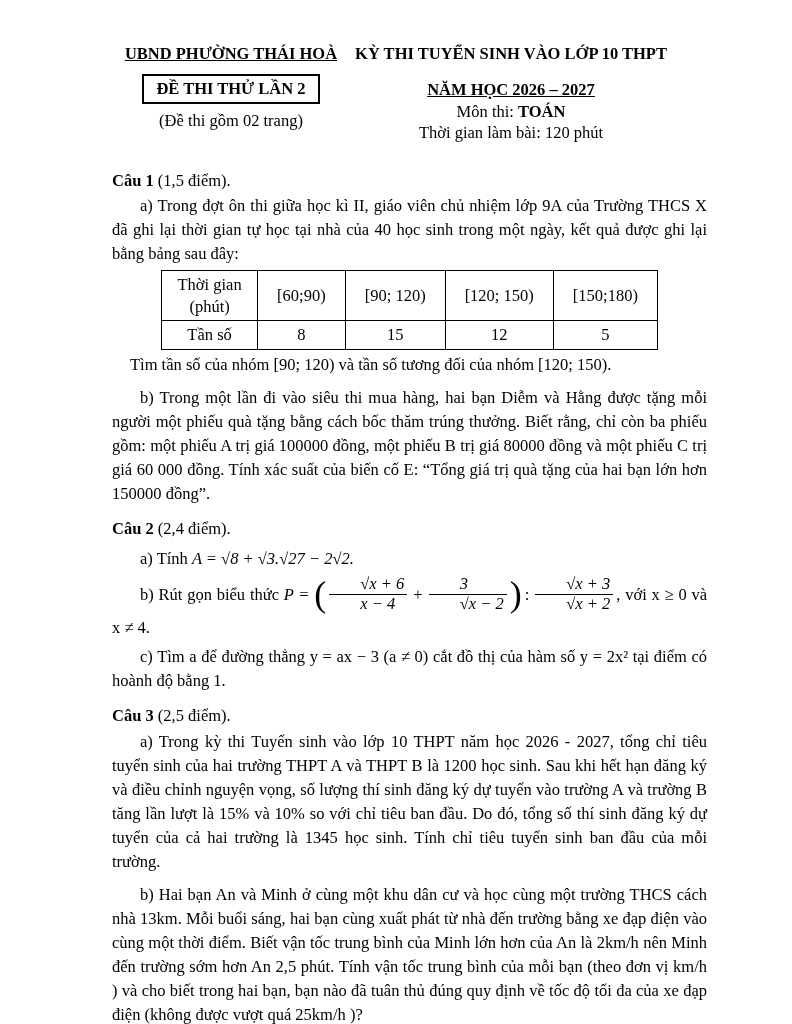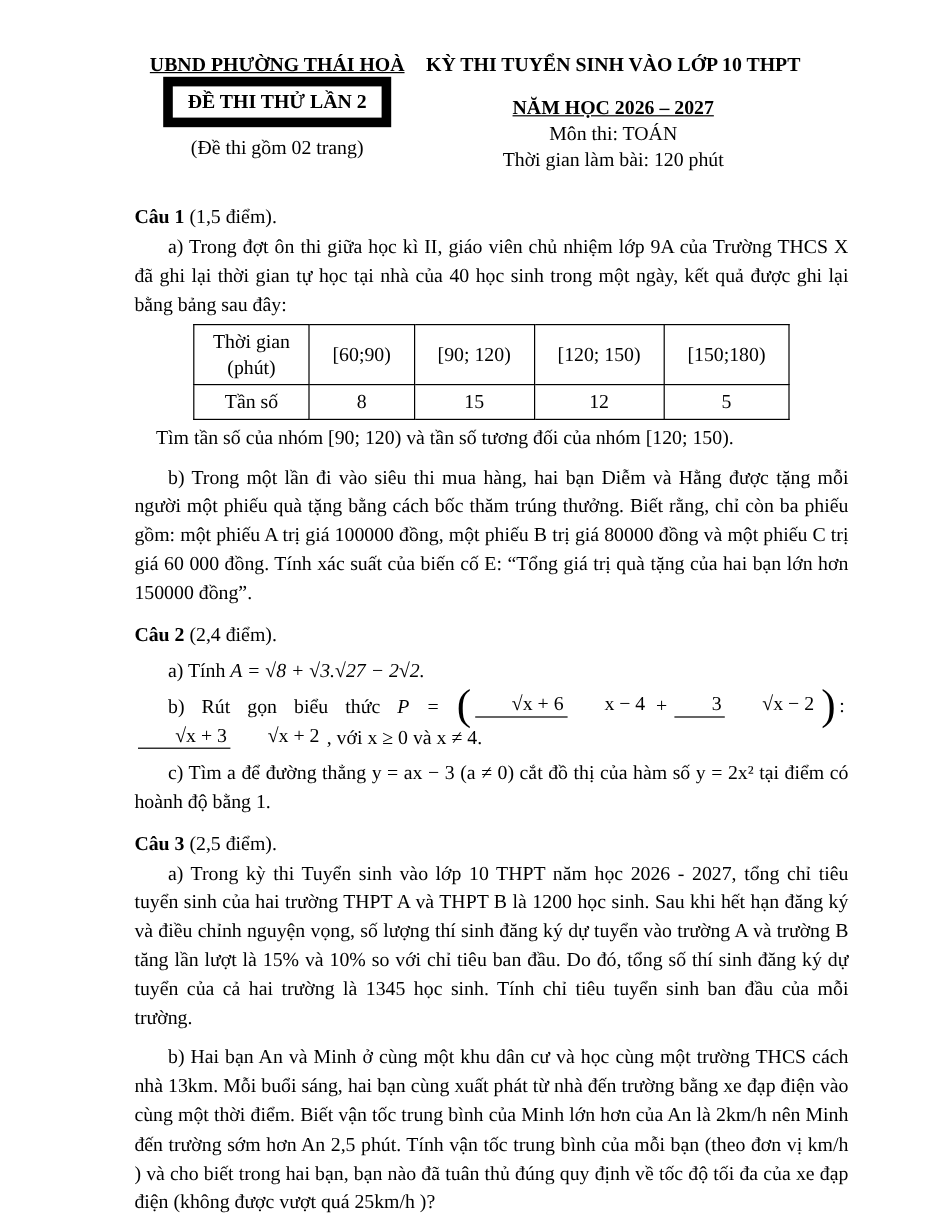--- a/index.html
+++ b/index.html
@@ -10,26 +10,26 @@
     font-size: 16.5px; color: #000;
     overflow: hidden;
   }
   .page { width: 792px; height: 1024px; padding: 44px 85px 20px 112px; }
 
   
   .header { display: flex; justify-content: flex-start; align-items: flex-start; margin-bottom: 26px; }
   .header-left { width: 238px; text-align: center; }
   .header-right { width: 322px; text-align: center; }
   .org { font-weight: bold; text-decoration: underline; white-space: nowrap; }
-  .exam-box { display: inline-block; border: 8px solid #000000; font-weight: bold; padding: 3px 12px; margin-top: 0; }
+  .exam-box { display: inline-block; border: 2px solid #000000; font-weight: bold; padding: 3px 12px; margin-top: 10px; }
   .pages-note { margin-top: 7px; }
   .title1 { font-weight: bold; white-space: nowrap; }
   .title2 { font-weight: bold; text-decoration: underline; margin-top: 16px; }
   .subject-line { margin-top: 2px; }
-  .subject-line b { font-weight: normal; }
+  .subject-line b { font-weight: bold; }
   .time-note { margin-top: 1px; }
 
   
   .para { text-align: justify; line-height: 1.46; margin: 1px 0; }
   .indent { text-indent: 28px; }
   .small-indent { text-indent: 18px; }
   .qhead { margin-top: 11px; margin-bottom: 1px; }
   .qname { font-weight: bold; }
 
   
@@ -37,22 +37,22 @@
   table.freq-table td {
     border: 1px solid #000; text-align: center; vertical-align: middle;
     padding: 3px 19px; min-width: 86px; line-height: 1.3;
   }
   table.freq-table td.label-cell { width: 96px; padding: 3px 6px; }
 
   
   .math { font-style: italic; white-space: nowrap; }
   .mathline { line-height: 1.46; }
   .frac {
-    display: inline-flex; flex-direction: row; 
-    vertical-align: middle; margin: 0 3px; line-height: 1.15;
+    display: inline-flex; flex-direction: column; 
+    vertical-align: middle; margin: 0 3px; font-style: italic; line-height: 1.15;
     position: relative; top: -2px;
   }
   .frac .num { border-bottom: 1px solid #000; padding: 0 3px; }
   .frac .den { padding: 0 3px; }
   .bigparen {
     font-size: 36px; font-weight: 300; font-style: normal;
     vertical-align: middle; line-height: 0; position: relative; top: -3px;
   }
   .op { margin: 0 3px; font-style: normal; vertical-align: middle; position: relative; top: -2px; }
   .formula-row { margin: 6px 0 5px 0; }

